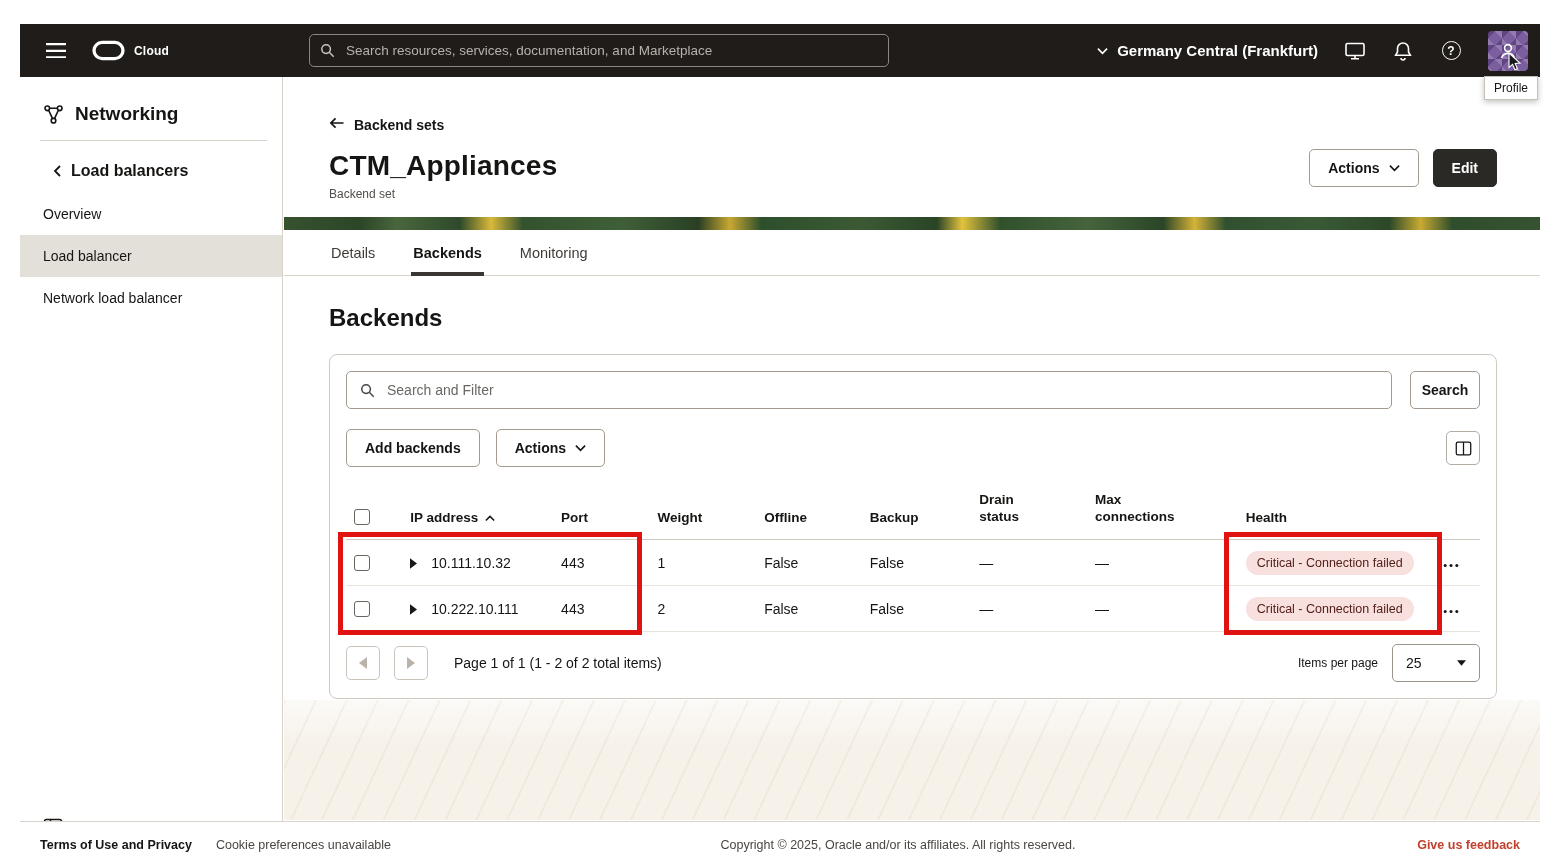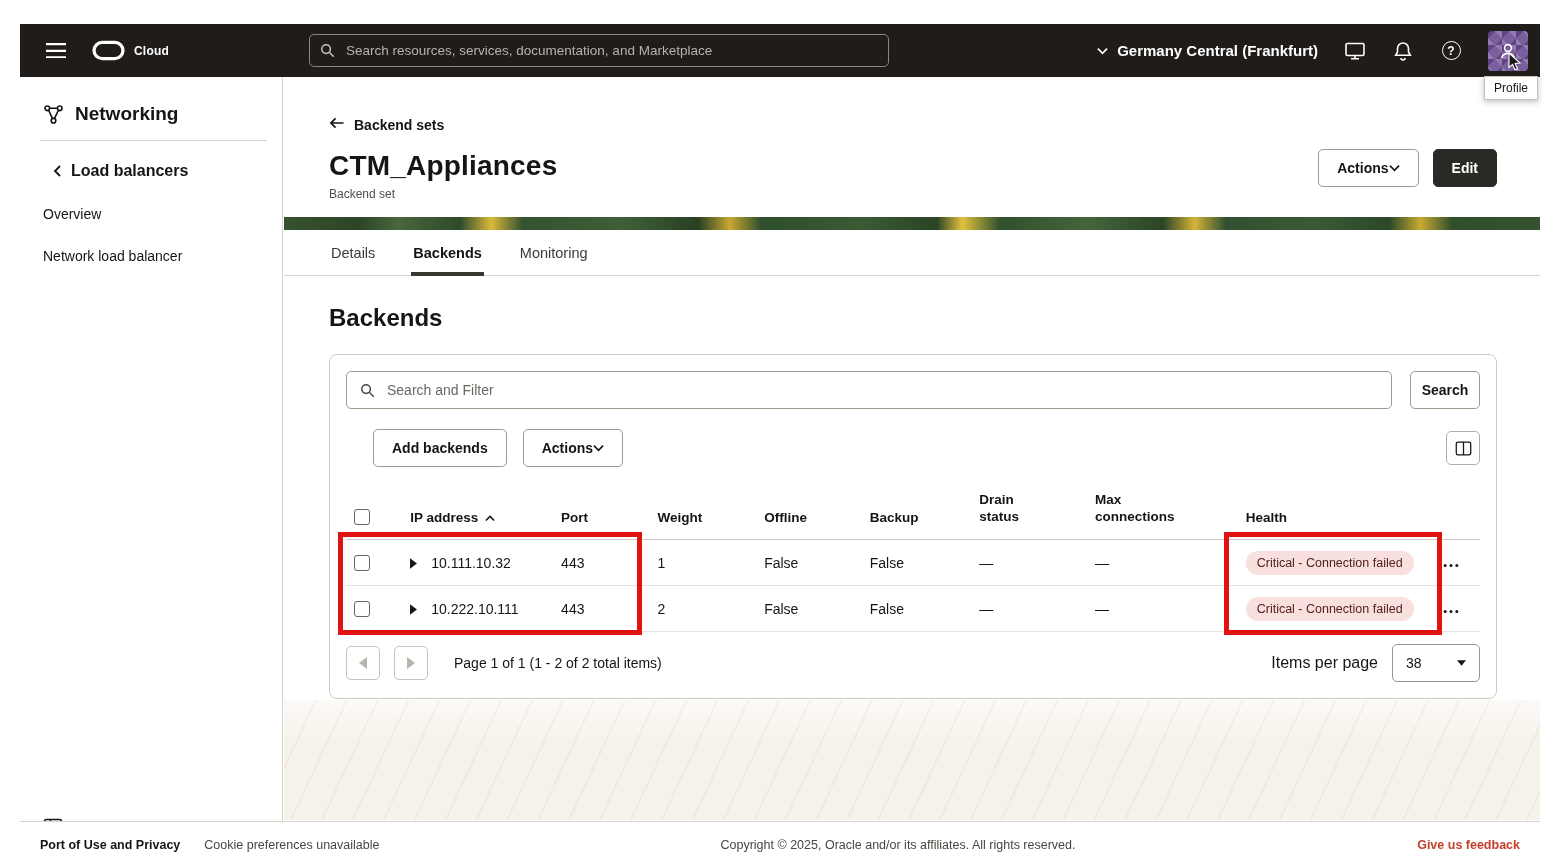--- a/index.html
+++ b/index.html
@@ -54,21 +54,21 @@
   .sb-collapse svg{width:20px;height:20px;}
 
   
   .main{position:absolute;left:284px;top:77px;width:1256px;height:743px;background:#fff;overflow:hidden;}
   .backrow{margin:40px 0 0 45px;display:flex;align-items:flex-start;gap:10px;font-size:14px;font-weight:700;}
   .backrow svg{width:15px;height:12px;}
   .pagehead{margin:16px 43px 0 45px;display:flex;justify-content:space-between;align-items:flex-start;}
   .page-title{font-size:28px;font-weight:800;line-height:34px;letter-spacing:.2px;}
   .page-sub{margin-top:4px;font-size:12px;color:#524e49;}
   .head-actions{display:flex;gap:14px;}
-  .btn{display:inline-flex;align-items:center;justify-content:center;height:38px;border-radius:5px;
+  .btn{display:inline-flex;align-items:center;justify-content:center;gap:9px;height:38px;border-radius:5px;
        font-size:14px;font-weight:700;padding:0 18px;box-sizing:border-box;}
   .btn.secondary{background:#fff;border:1px solid #a29a8f;color:#161513;}
   .btn.primary{background:#2b2926;color:#fff;border:1px solid #2b2926;}
   .btn .chev{width:11px;height:8px;color:#161513;}
   .banner{margin-top:16px;height:13px;width:100%;
     background:linear-gradient(90deg,#37522f 0%,#2c4527 6%,#49663c 9%,#2e4a2b 14%,#d9b93a 16.5%,#33522e 19%,
       #3f5f38 27%,#293f24 33%,#c8a832 35.5%,#2e4f2c 38%,#3b5a34 46%,#2a4426 52%,#e2c23e 54%,#31512d 57%,
       #45643c 64%,#2b4527 70%,#d4b338 72.5%,#305030 75%,#3a5a36 82%,#2c4829 88%,#c9aa33 90.5%,#2f4e2c 93%,#365231 100%);}
   .tabs{display:flex;gap:34px;padding-left:45px;margin-top:6px;border-bottom:1px solid #d8d2cb;}
   .tab{padding:9px 2px 11px;font-size:14.5px;color:#3f3b37;border-bottom:4px solid transparent;margin-bottom:-1px;}
@@ -77,21 +77,21 @@
 
   .card{margin:22px 43px 0 45px;border:1px solid #cfc9c2;border-radius:8px;padding:16px;background:#fff;box-sizing:border-box;}
   .searchrow{display:flex;align-items:center;}
   .filter-input{position:relative;flex:1;height:38px;border:1px solid #a29a8f;border-radius:5px;
                 display:flex;align-items:center;box-sizing:border-box;padding-left:38px;}
   .filter-input > svg{position:absolute;left:13px;width:15px;height:15px;color:#4a4641;}
   .filter-input input{flex:1;border:none;outline:none;font-size:14px;font-family:inherit;color:#161513;background:transparent;padding-right:10px;}
   .filter-input input::placeholder{color:#6b6archive archived762;}
   .filter-input input::placeholder{color:#6b6762;}
   .search-btn{margin-left:18px;width:70px;}
-  .btnrow{display:flex;align-items:center;gap:16px;margin-top:20px;margin-left:27px;}
+  .btnrow{display:flex;align-items:center;gap:16px;margin-top:20px;}
   .iconbtn{margin-left:auto;width:34px;height:34px;border:1px solid #b3ada5;border-radius:5px;
            display:flex;align-items:center;justify-content:center;color:#161513;}
   .iconbtn svg{width:17px;height:17px;}
 
   .table-wrap{position:relative;margin-top:18px;}
   table{border-collapse:collapse;width:100%;table-layout:fixed;}
   col.c-cb{width:56px;} col.c-ip{width:150px;} col.c-port{width:96px;} col.c-wt{width:106px;}
   col.c-off{width:105px;} col.c-bk{width:109px;} col.c-dr{width:115px;} col.c-mx{width:150px;}
   col.c-he{width:195px;} col.c-ac{width:46px;}
   th{vertical-align:bottom;text-align:left;font-size:13.5px;font-weight:700;padding:0 8px 14px;height:40px;
@@ -107,21 +107,21 @@
   .anno{position:absolute;border:5px solid #e01212;pointer-events:none;box-sizing:border-box;z-index:4;}
   .anno1{left:-8px;top:47px;width:304px;height:103px;}
   .anno2{left:878px;top:47px;width:218px;height:103px;}
 
   .pager{display:flex;align-items:center;margin-top:12px;}
   .pg-btn{width:34px;height:34px;border:1px solid #c9c3bc;border-radius:5px;display:flex;align-items:center;justify-content:center;}
   .pg-btn + .pg-btn{margin-left:14px;}
   .pg-btn svg{width:8px;height:12px;}
   .pg-label{margin-left:26px;font-size:14px;}
   .pg-right{margin-left:auto;display:flex;align-items:center;gap:14px;}
-  .pg-ipp{font-size:16px;}
+  .pg-ipp{font-size:12px;}
   .select{width:88px;height:38px;border:1px solid #9a948d;border-radius:5px;display:flex;align-items:center;
           justify-content:space-between;padding:0 13px;box-sizing:border-box;font-size:14px;}
   .select svg{width:9px;height:6px;}
 
   .deco{position:absolute;left:0;right:0;bottom:0;height:120px;background-color:#f6f1e9;
     background-image:repeating-linear-gradient(115deg, rgba(180,160,130,.10) 0 2px, transparent 2px 28px),
                      linear-gradient(180deg, rgba(255,255,255,.65), rgba(255,255,255,0) 40%);}
 
   
   .footer{position:absolute;left:20px;bottom:0;width:1520px;height:47px;border-top:1px solid #d8d2cb;
@@ -203,20 +203,23 @@
     <div class="sb-divider" data-interactable="false"></div>
     <div class="sb-back" data-interactable="true">
       <svg data-interactable="false" viewBox="0 0 8 12">
           <path d="M7 1 2 6l5 5" fill="none" stroke="#161513" stroke-width="1.8"></path>
         </svg>
       <span data-interactable="false">Load balancers</span>
     </div>
     <nav class="sb-list" data-interactable="false">
       <div class="sb-item" data-interactable="true">
         <span data-interactable="false">Overview</span>
+      </div>
+      <div class="sb-item active" data-interactable="true">
+        <span data-interactable="false">Load balancer</span>
       </div>
       <div class="sb-item" data-interactable="true">
         <span data-interactable="false">Network load balancer</span>
       </div>
     </nav>
     <button class="sb-collapse" data-interactable="true">
       <svg data-interactable="false" viewBox="0 0 20 20" fill="none" stroke="#161513" stroke-width="1.5">
           <rect x="1.5" y="2.5" width="17" height="15" rx="2"></rect>
           <path d="M7.5 2.5v15"></path>
           <path d="M14.5 7.5 11.5 10l3 2.5"></path>
@@ -389,32 +392,32 @@
         </button>
         <button class="pg-btn" data-interactable="true">
           <svg data-interactable="false" viewBox="0 0 8 12">
               <path d="M0 0v12l8-6Z" fill="#b9b3ac"></path>
             </svg>
         </button>
         <span class="pg-label" data-interactable="false">Page 1 of 1 (1 - 2 of 2 total items)</span>
         <div class="pg-right">
           <span class="pg-ipp" data-interactable="false">Items per page</span>
           <div class="select" data-interactable="true">
-            <span data-interactable="false">38</span>
+            <span data-interactable="false">25</span>
             <svg data-interactable="false" viewBox="0 0 10 6">
                 <path d="M0 0h10L5 6Z" fill="#161513"></path>
               </svg>
           </div>
         </div>
       </div>
     </section>
 
     <div class="deco" data-interactable="false"></div>
   </main>
 
   <footer class="footer" data-interactable="false">
-    <span class="foot-terms" data-interactable="true">Port of Use and Privacy</span>
+    <span class="foot-terms" data-interactable="true">Terms of Use and Privacy</span>
     <span class="foot-cookie" data-interactable="false">Cookie preferences unavailable</span>
     <span class="foot-copy" data-interactable="false">Copyright © 2025, Oracle and/or its affiliates. All rights reserved.</span>
     <span class="foot-feedback" data-interactable="true">Give us feedback</span>
   </footer>
 
 </div>
 
 </body></html>

